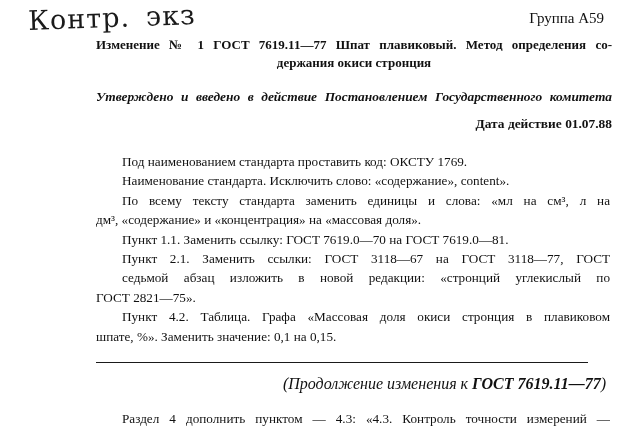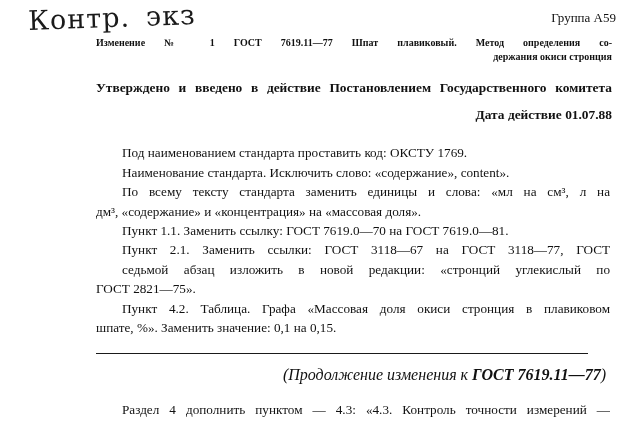--- a/index.html
+++ b/index.html
@@ -35,52 +35,52 @@
     white-space: nowrap;
   }
   .handwriting .hw-sep {
     display: inline-block;
     width: 16px;
   }
 
   
   .group-label {
     position: absolute;
-    right: 24px;
+    right: 36px;
     top: 10px;
-    font-size: 13px;
+    font-size: 15px;
     font-family: "Liberation Serif", serif;
     white-space: nowrap;
   }
 
   .body-wrap {
     position: absolute;
     left: 0;
     right: 0;
     top: 36px;
   }
 
   .title-block {
     margin: 0 28px 0 96px;
-    font-size: 10px;
+    font-size: 13px;
     font-weight: bold;
     line-height: 1.42;
     text-align: justify;
   }
   .title-block .l1 { text-align: justify; text-align-last: justify; }
-  .title-block .l2 { text-align: right; }
+  .title-block .l2 { text-align: center; }
 
   .approval {
     margin: 14px 28px 0 96px;
     font-size: 13.4px;
     font-weight: bold;
     line-height: 1.42;
     text-align: justify;
   }
-  .approval .a1 { text-align: justify; text-align-last: justify; }
+  .approval .a1 { text-align: justify; text-align-last: justify; font-style: italic; }
   .approval .a2 { text-align: left; }
 
   .intro-date {
     margin: 10px 28px 0 0;
     text-align: right;
     font-size: 13.4px;
     font-weight: bold;
   }
 
   .content-block {

